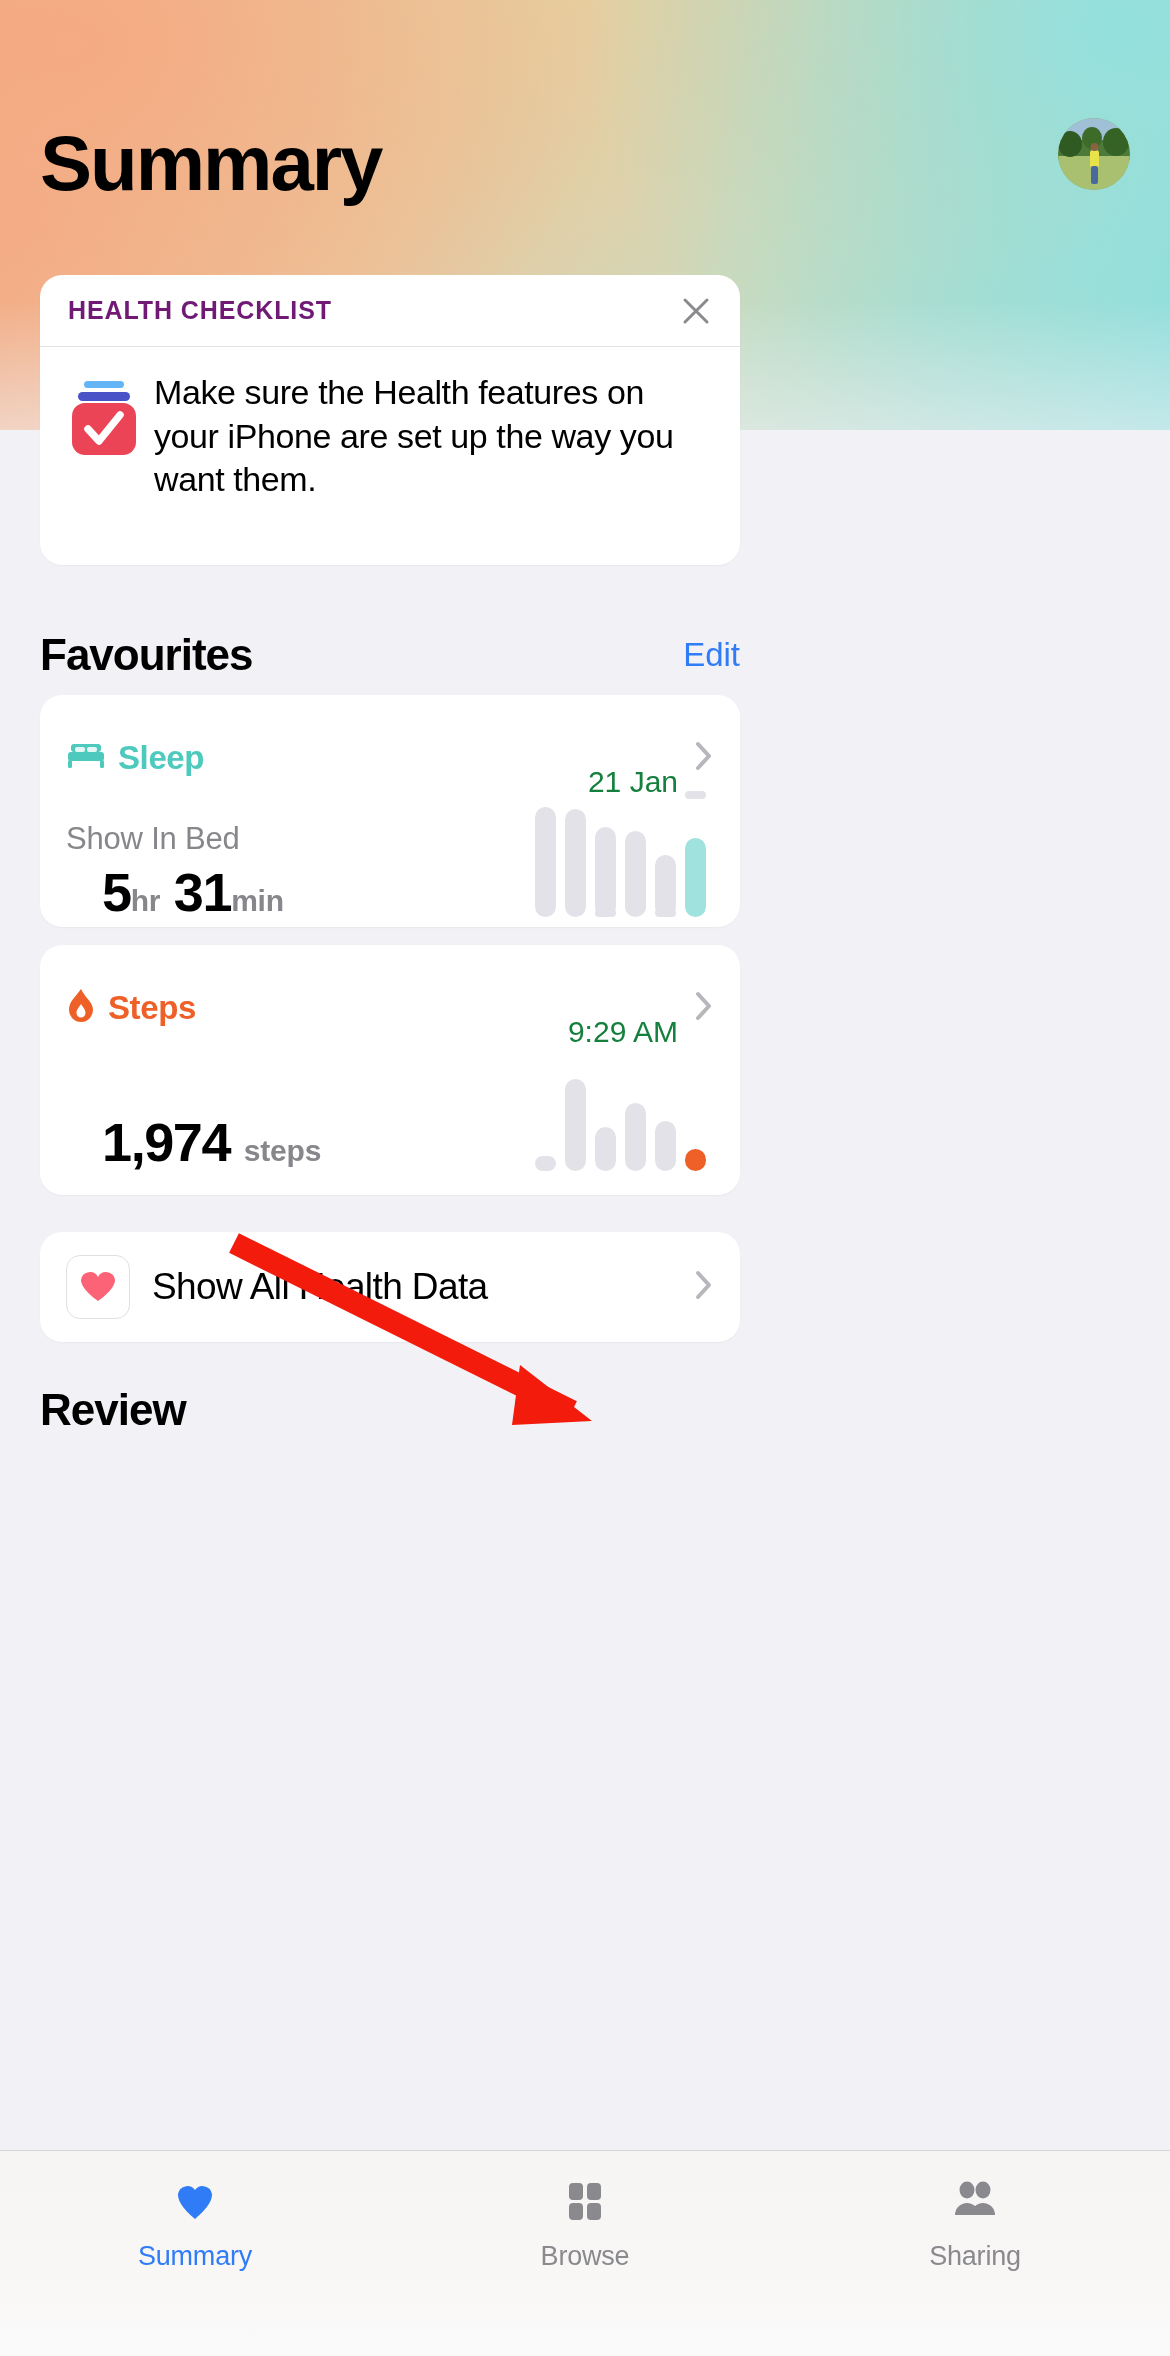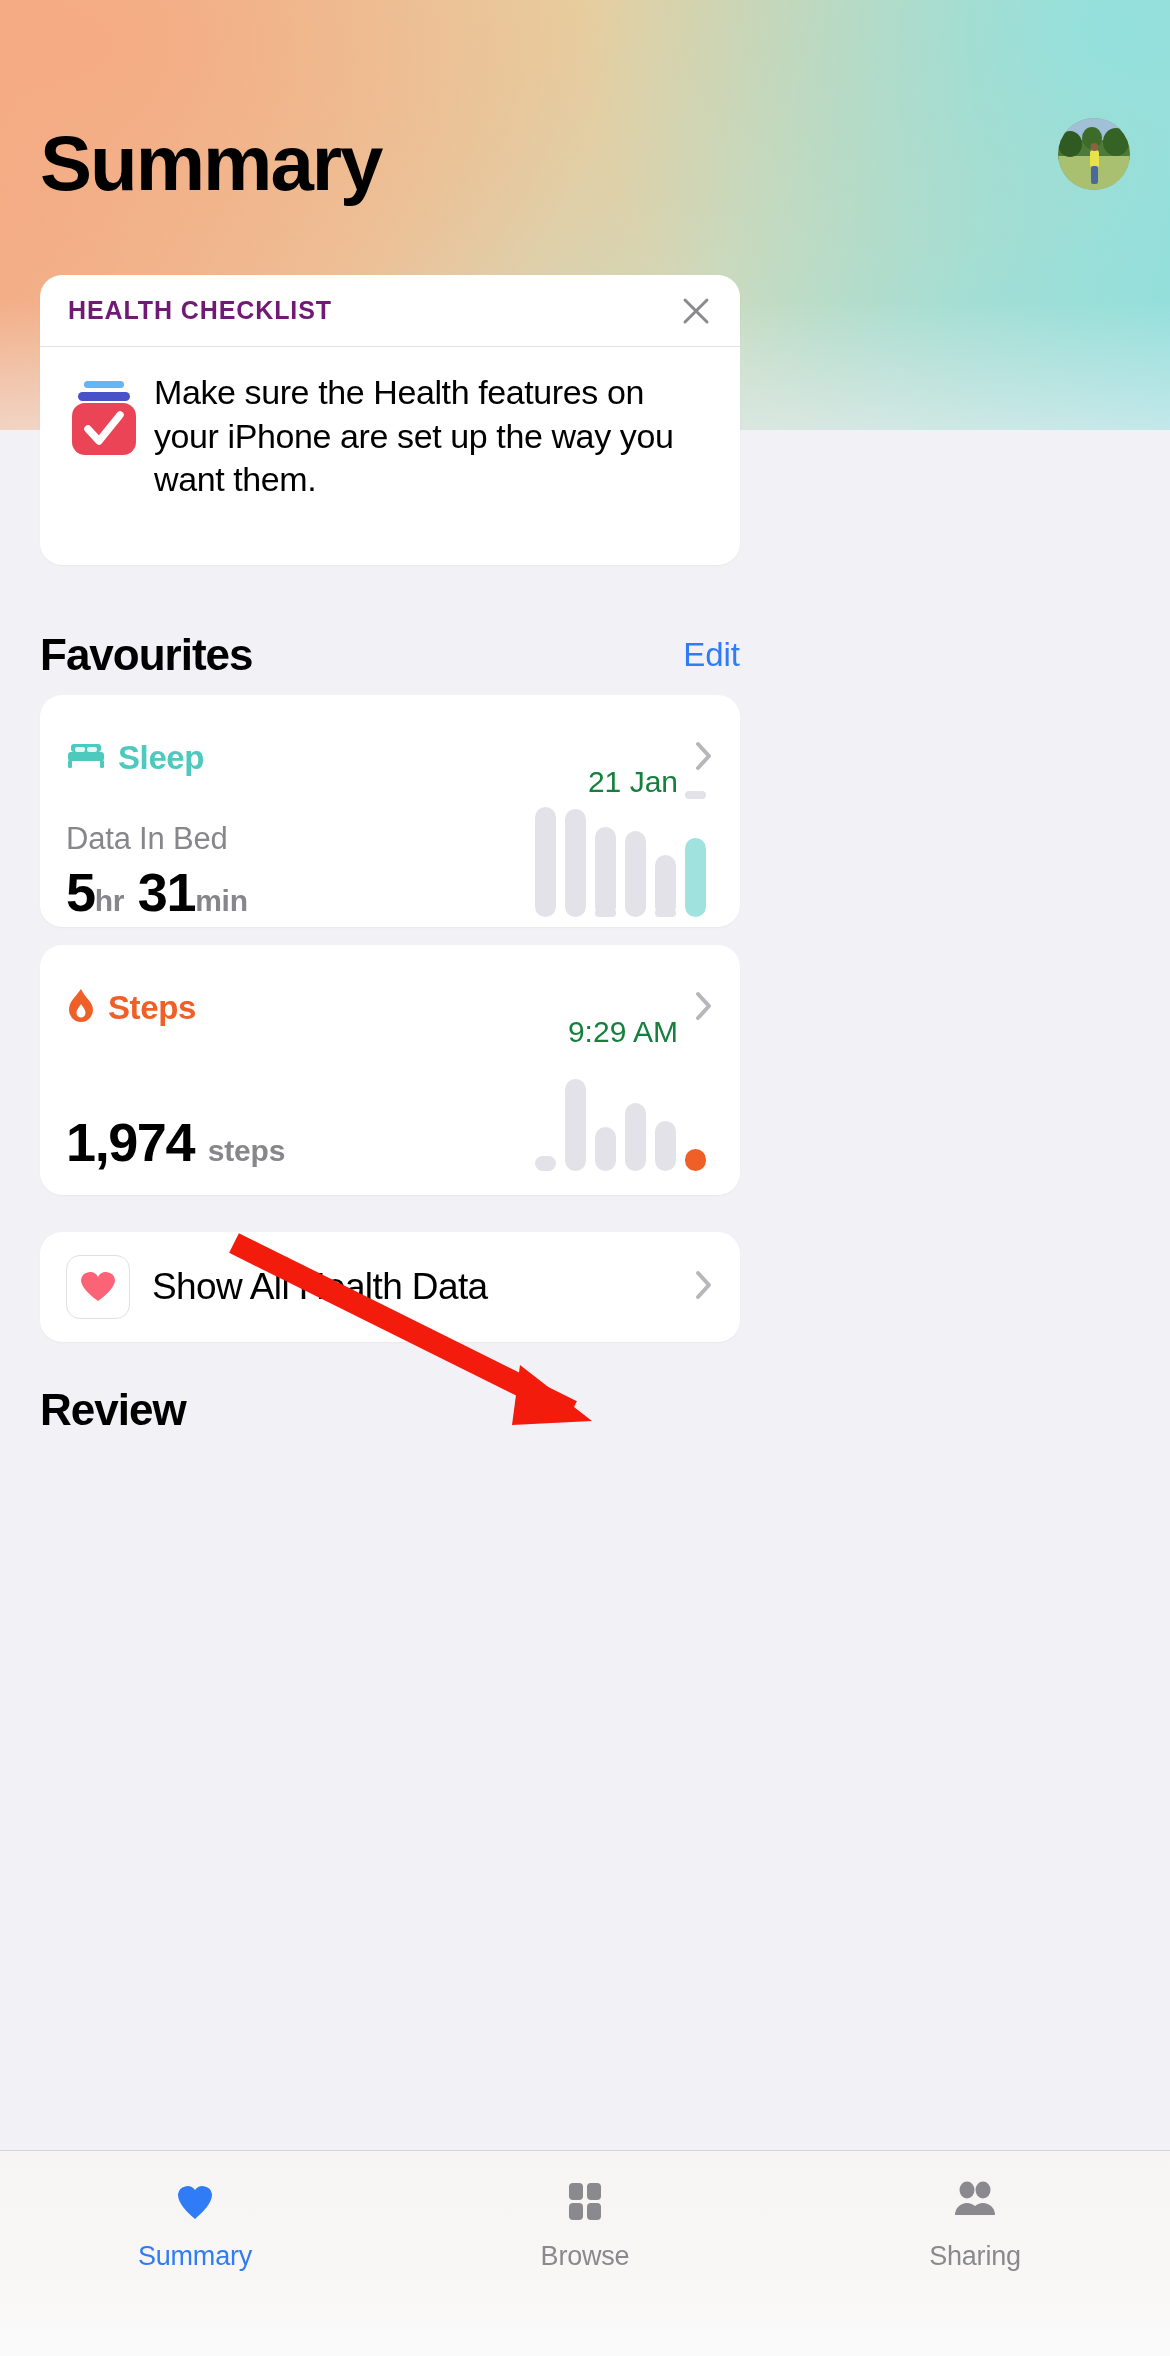--- a/index.html
+++ b/index.html
@@ -87,21 +87,21 @@
   .m-left { display:flex; align-items:center; gap:12px; }
   .m-name { font-size:33px; font-weight:bold; letter-spacing:-0.4px; }
   .m-name.sleep { color:#4ec9be; }
   .m-name.steps { color:#ef5f28; }
   .m-right { display:flex; align-items:center; gap:16px; }
   .m-time { font-size:30px; color:#15803d;margin-top:48px; }
   .chev { display:block; }
 
   .m-body { position:relative; padding:22px 26px 0 26px; }
   .m-sublabel { font-size:31px; color:#86868b; letter-spacing:-0.2px; }
-  .m-value { margin-top:4px; font-size:54px; font-weight:bold; letter-spacing:-1.4px; color:#000; }
+  .m-value { margin-top:4px; font-size:54px; font-weight:bold; letter-spacing:-1.4px; color:#000;margin-left:36px; }
   .m-value .unit { font-size:30px; font-weight:bold; color:#86868b; letter-spacing:-0.2px; }
 
   .mini-chart {
     position:absolute; display:flex; align-items:flex-end; gap:9px;
   }
   .mini-chart .bar { width:21px; border-radius:11px; background:#e3e2e8; }
   .mini-chart .bar.hl-teal { background:#9fe2de; }
   .mini-chart .bar.hl-orange { background:#ef5f28; }
 
   #sleep-chart { right:34px; bottom:6px; height:110px; }
@@ -226,21 +226,21 @@
         <span class="m-time">21 Jan</span>
         <span class="chev">
           <svg width="20" height="32" viewBox="0 0 20 32">
             <path d="M4 4 L15 16 L4 28" stroke="#b6b6bb" stroke-width="4" fill="none" stroke-linecap="round" stroke-linejoin="round"></path>
           </svg>
         </span>
       </div>
     </div>
 
     <div class="m-body">
-      <div class="m-sublabel">Data In Bed</div>
+      <div class="m-sublabel">Show In Bed</div>
       <div class="m-value">
         <span>5</span><span class="unit">hr</span>
         <span>31</span><span class="unit">min</span>
       </div>
 
       <div class="mini-chart" id="sleep-chart">
           <div class="bar" style="height: 110px;"></div>
           <div class="bar" style="height: 108px;"></div>
           <div class="bar" style="height: 90px;"></div>
           <div class="bar" style="height: 86px;"></div>

